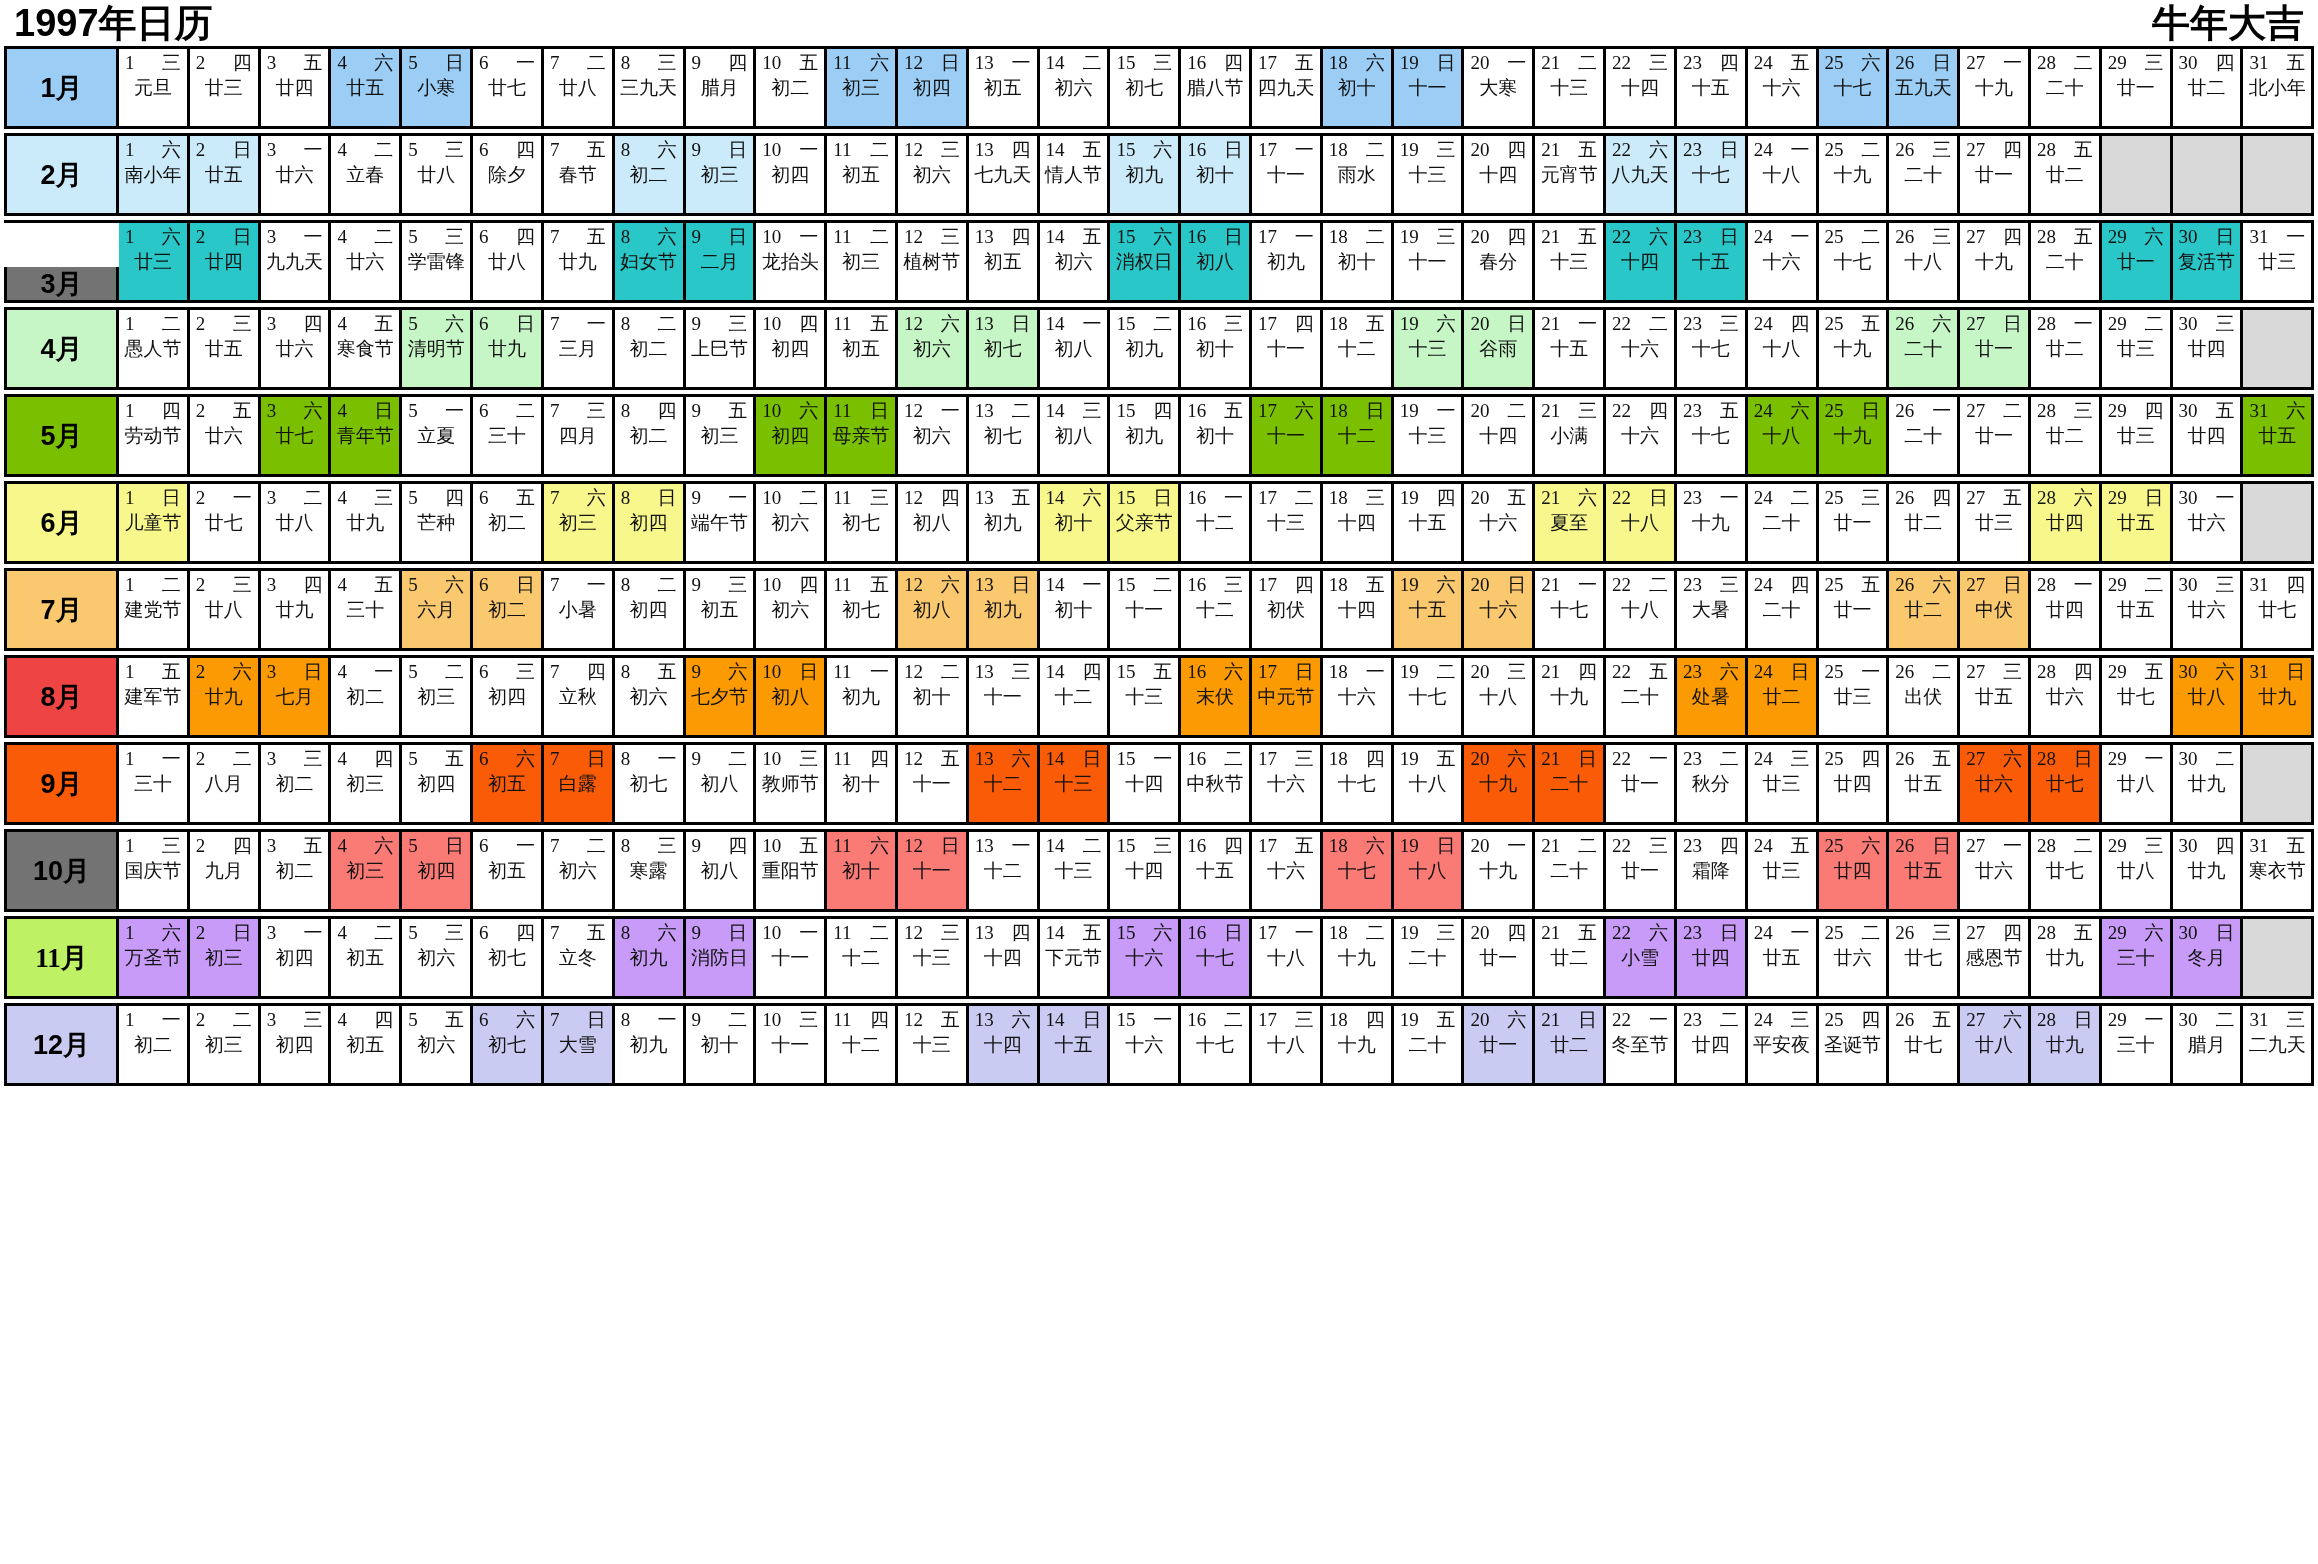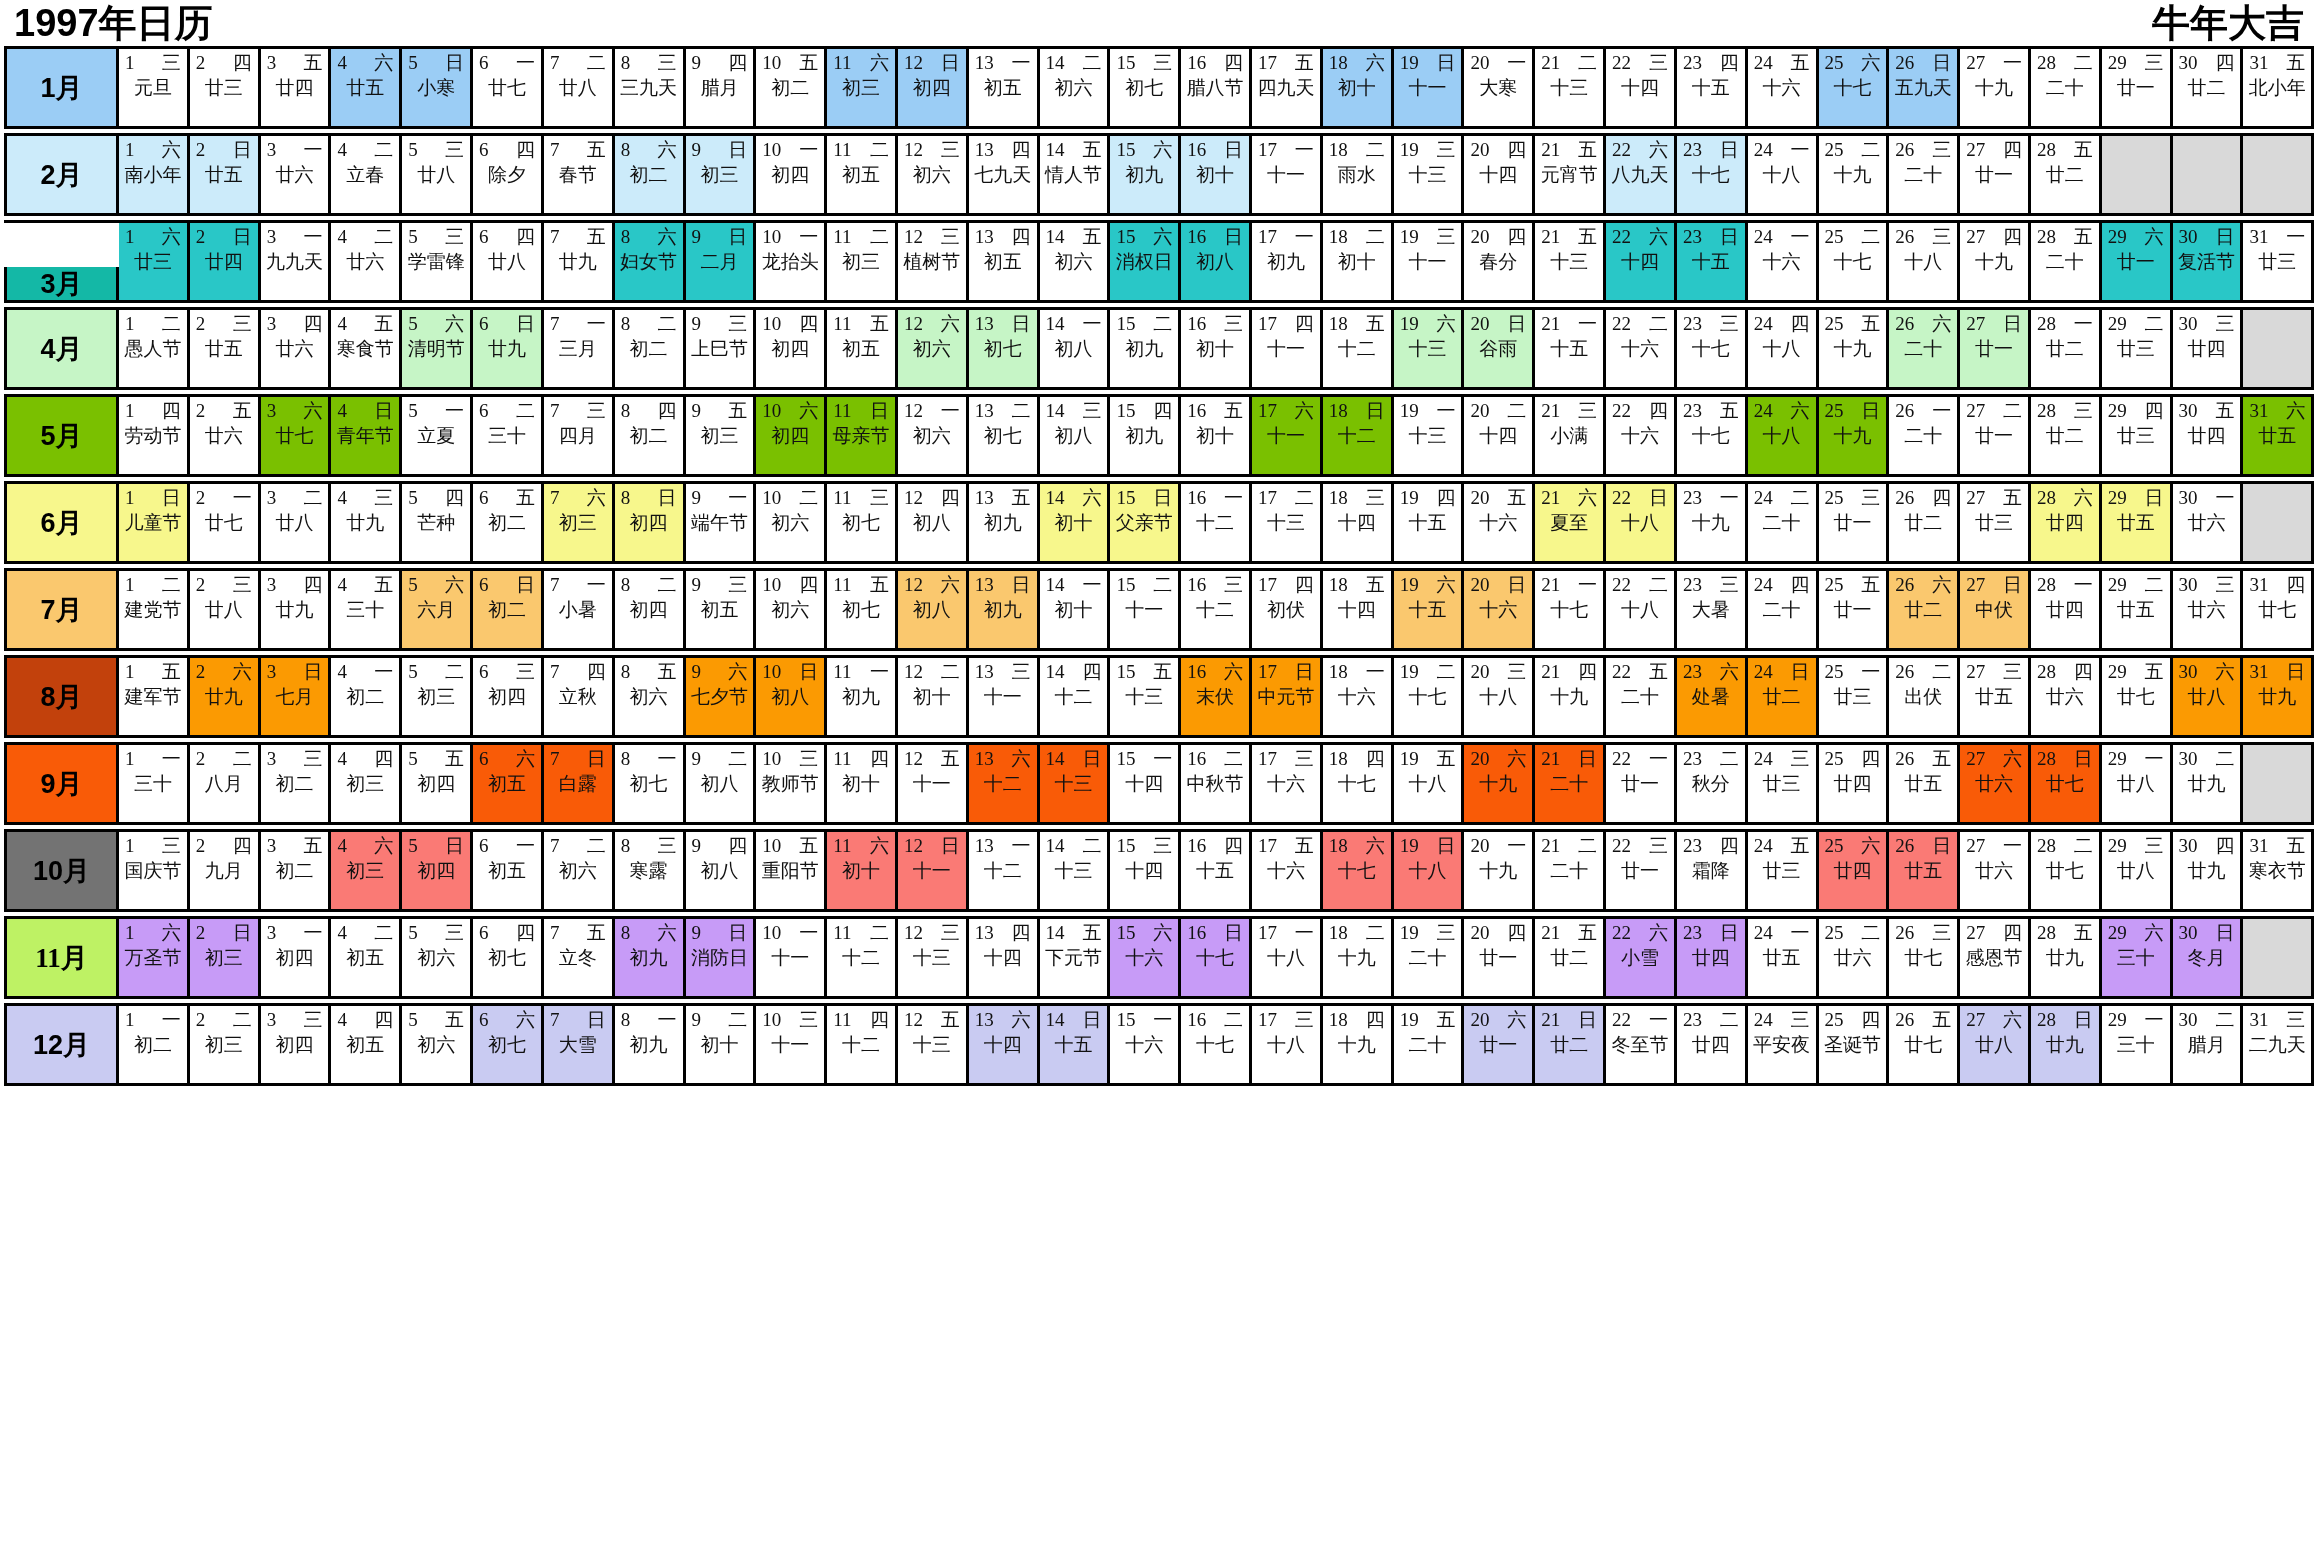--- a/index.html
+++ b/index.html
@@ -533,21 +533,21 @@
           <div class="day empty" style="background: rgb(217, 217, 217);">
             <div class="top">
               <span class="g"></span>
               <span class="w"></span>
             </div>
             <div class="lunar"></div>
           </div>
         </div>
       </div>
       <div class="month-row">
-        <div class="month-label" style="background: #14b8a6; margin-top: 44px;">3月</div>
+        <div class="month-label" style="background: #737373; margin-top: 44px;">3月</div>
         <div class="days">
           <div class="day" style="background: rgb(41, 199, 199);">
             <div class="top">
               <span class="g">1</span>
               <span class="w">六</span>
             </div>
             <div class="lunar">廿三</div>
           </div>
           <div class="day" style="background: rgb(41, 199, 199);">
             <div class="top">
@@ -1643,21 +1643,21 @@
           <div class="day">
             <div class="top">
               <span class="g">31</span>
               <span class="w">四</span>
             </div>
             <div class="lunar">廿七</div>
           </div>
         </div>
       </div>
       <div class="month-row">
-        <div class="month-label" style="background: #c2410c;">8月</div>
+        <div class="month-label" style="background: #ef4444;">8月</div>
         <div class="days">
           <div class="day">
             <div class="top">
               <span class="g">1</span>
               <span class="w">五</span>
             </div>
             <div class="lunar">建军节</div>
           </div>
           <div class="day" style="background: rgb(251, 154, 2);">
             <div class="top">

